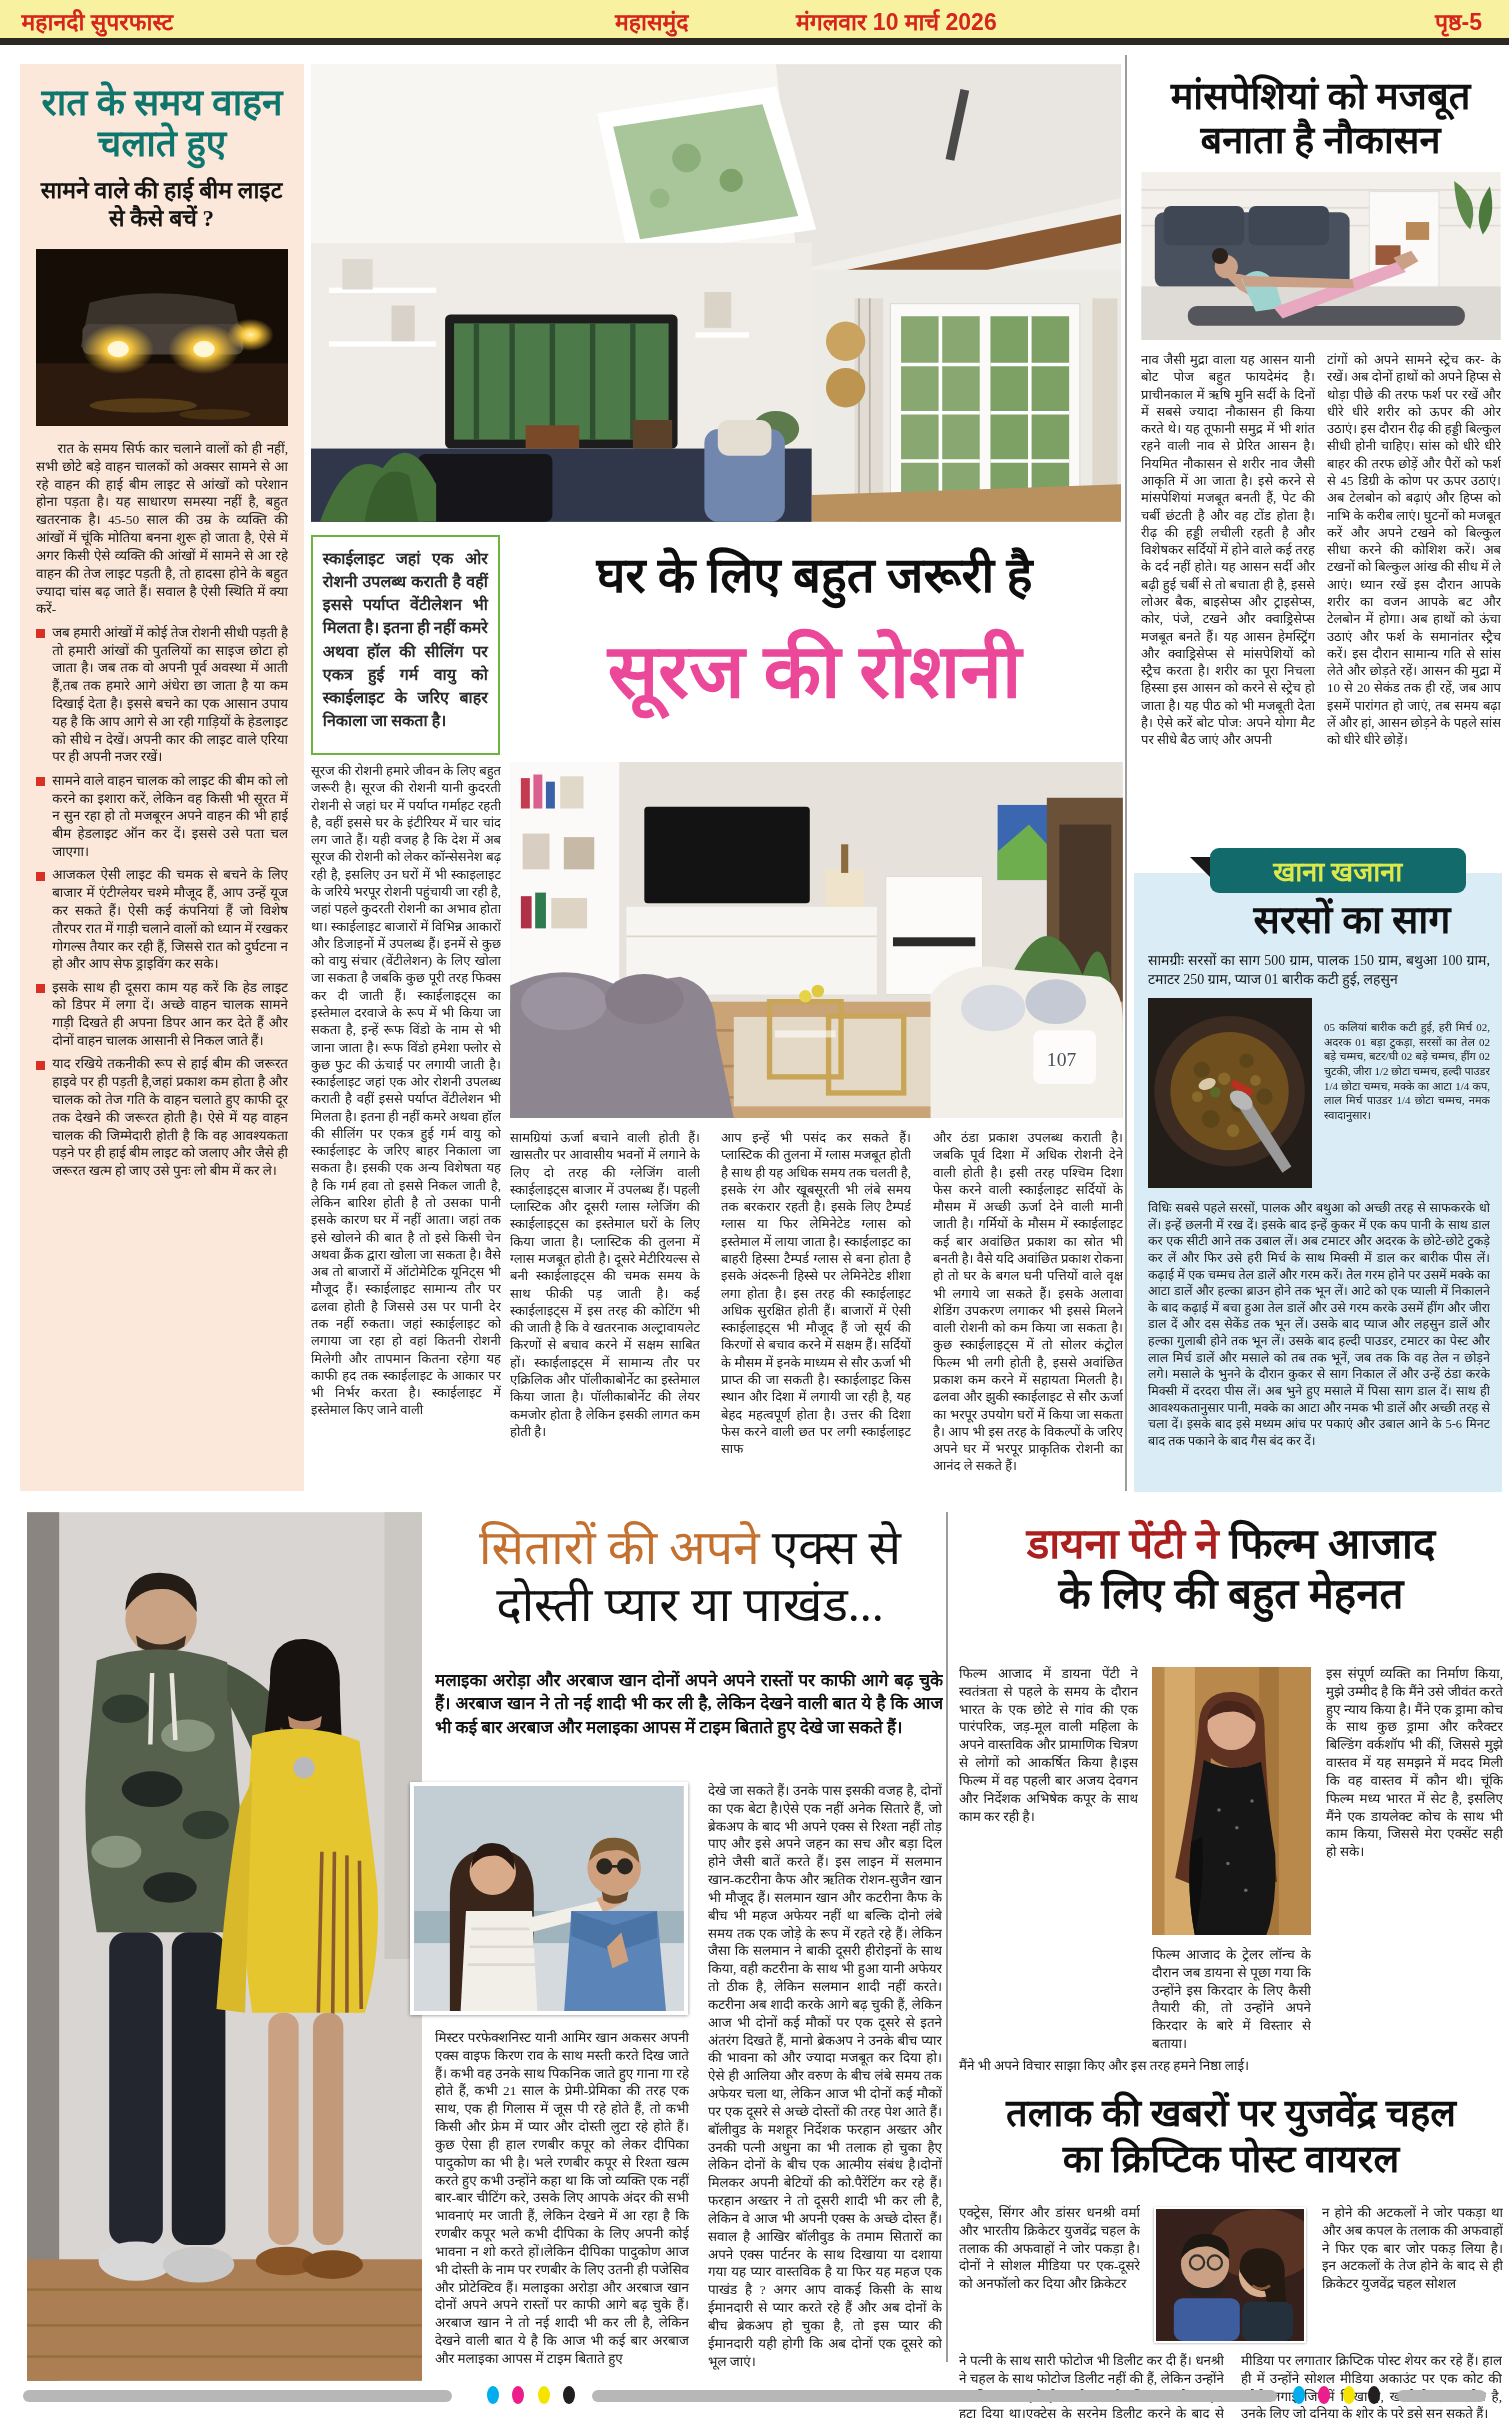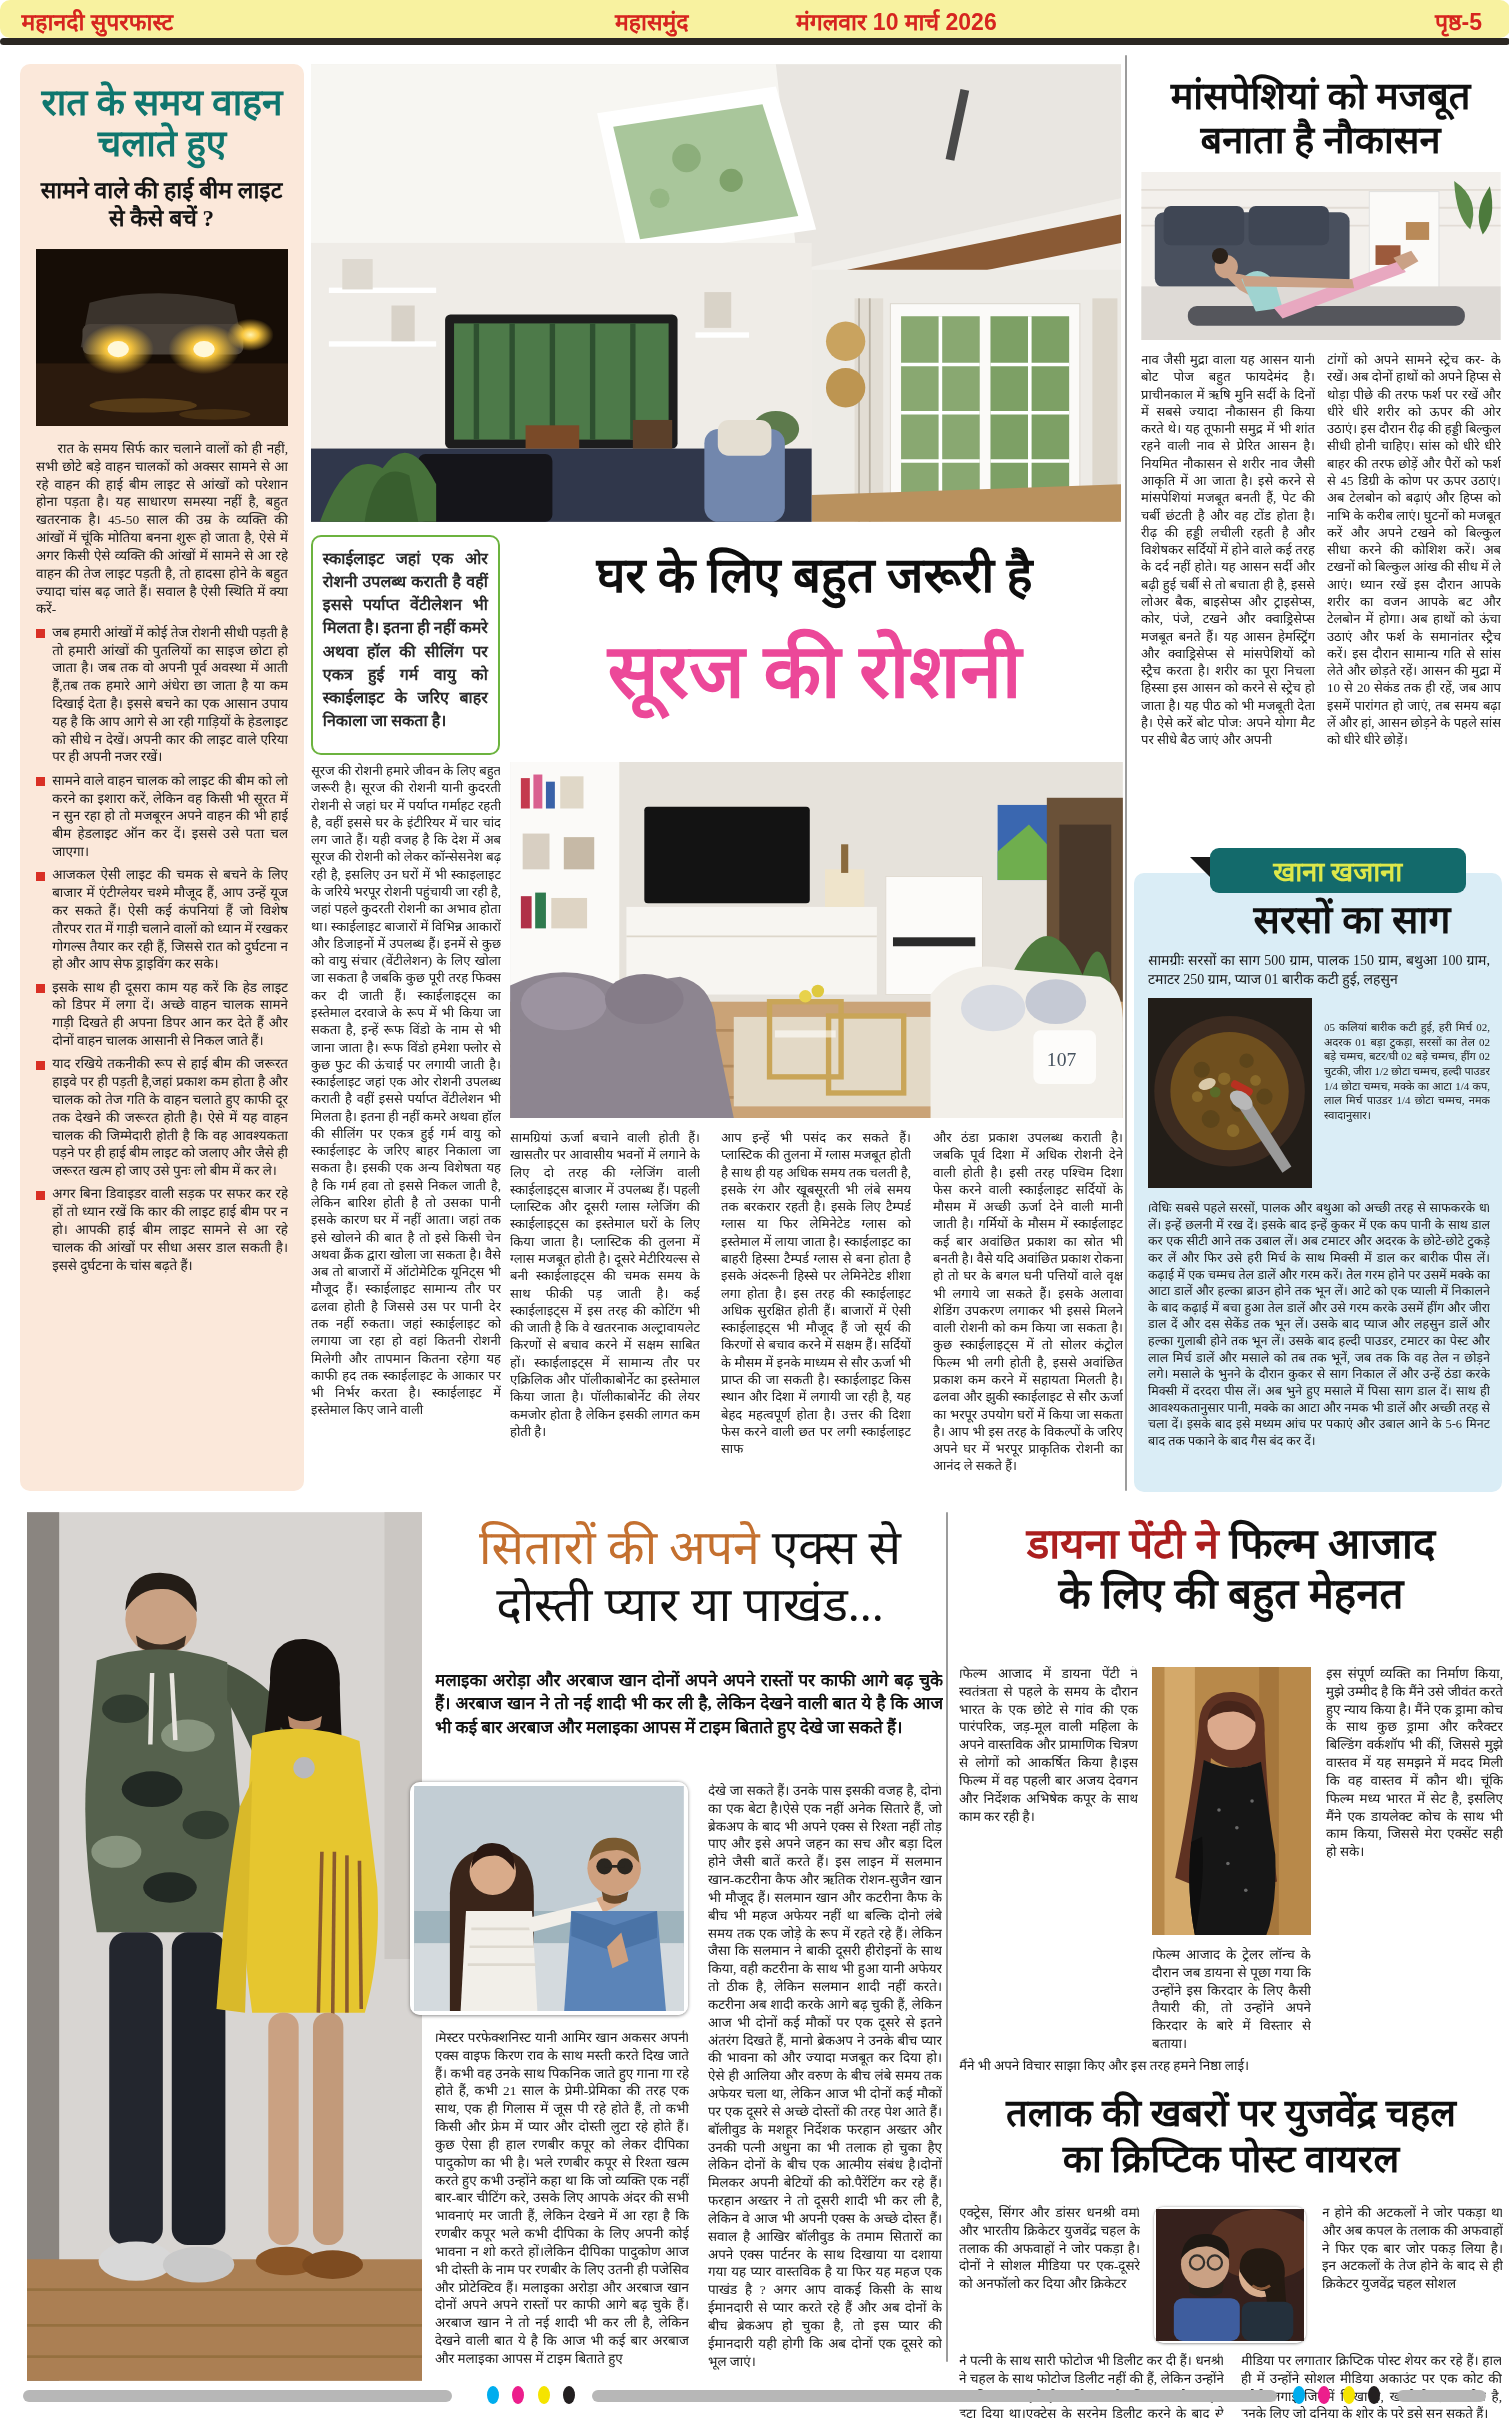--- a/index.html
+++ b/index.html
@@ -1,18 +1,18 @@
 <!DOCTYPE html>
 <html style="font-size:14.3px"><head>
 <meta charset="utf-8">
 <style>
   html,body{margin:0;padding:0;background:#ffffff;}
   .page{position:relative;width:1510px;height:2426px;background:#ffffff;overflow:hidden;
         font-family:"Liberation Serif","DejaVu Serif",serif;color:#1b1b1b;}
-  .abs{position:absolute;border-radius:10px;}
+  .abs{position:absolute;}
   .sans{font-family:"Liberation Sans","DejaVu Sans",sans-serif;}
   .bodytxt{font-size:13px;line-height:1.33;text-align:justify;overflow:hidden;color:#191919;}
   .ctr{text-align:center;}
   
   .masthead{left:0;top:0;width:1510px;height:38px;background:#f8f2a0;}
   .masthead span{position:absolute;top:4.5px;color:#d6251f;font-weight:700;font-size:23px;white-space:nowrap;}
   .mastrule{left:0;top:38px;width:1510px;height:7.2px;background:#2b2722;}
   
   .pinkbox{left:19.7px;top:64px;width:284px;height:1427px;background:#fbe8da;}
   .nd-h1{left:27px;top:82px;width:270px;font-size:37px;line-height:1.12;font-weight:700;color:#0f766e;}
@@ -106,24 +106,20 @@
         <span class="sq"></span>
         <p>आजकल ऐसी लाइट की चमक से बचने के लिए बाजार में एंटीग्लेयर चश्मे मौजूद हैं, आप उन्हें यूज कर सकते हैं। ऐसी कई कंपनियां हैं जो विशेष तौरपर रात में गाड़ी चलाने वालों को ध्यान में रखकर गोगल्स तैयार कर रही हैं, जिससे रात को दुर्घटना न हो और आप सेफ ड्राइविंग कर सके।</p>
       </div>
     <div class="blt">
         <span class="sq"></span>
         <p>इसके साथ ही दूसरा काम यह करें कि हेड लाइट को डिपर में लगा दें। अच्छे वाहन चालक सामने गाड़ी दिखते ही अपना डिपर आन कर देते हैं और दोनों वाहन चालक आसानी से निकल जाते हैं।</p>
       </div>
     <div class="blt">
         <span class="sq"></span>
         <p>याद रखिये तकनीकी रूप से हाई बीम की जरूरत हाइवे पर ही पड़ती है,जहां प्रकाश कम होता है और चालक को तेज गति के वाहन चलाते हुए काफी दूर तक देखने की जरूरत होती है। ऐसे में यह वाहन चालक की जिम्मेदारी होती है कि वह आवश्यकता पड़ने पर ही हाई बीम लाइट को जलाए और जैसे ही जरूरत खत्म हो जाए उसे पुनः लो बीम में कर ले।</p>
-      </div>
-    <div class="blt">
-        <span class="sq"></span>
-        <p>अगर बिना डिवाइडर वाली सड़क पर सफर कर रहे हों तो ध्यान रखें कि कार की लाइट हाई बीम पर न हो। आपकी हाई बीम लाइट सामने से आ रहे चालक की आंखों पर सीधा असर डाल सकती है। इससे दुर्घटना के चांस बढ़ते हैं।</p>
       </div>
   </div>
 
   <div class="abs vrule" style="left:1125px;top:55px;height:1436px;"></div>
 
   <div class="abs" style="left:311px;top:64px;">
     <svg width="810" height="458" viewBox="0 0 906 512">
       <rect width="906" height="512" fill="#f1efeb"></rect>
       <polygon points="0,0 906,0 906,150 520,235 0,200" fill="#f7f6f2"></polygon>
       <polygon points="520,0 906,0 906,150 545,230" fill="#e9e6e1"></polygon>

